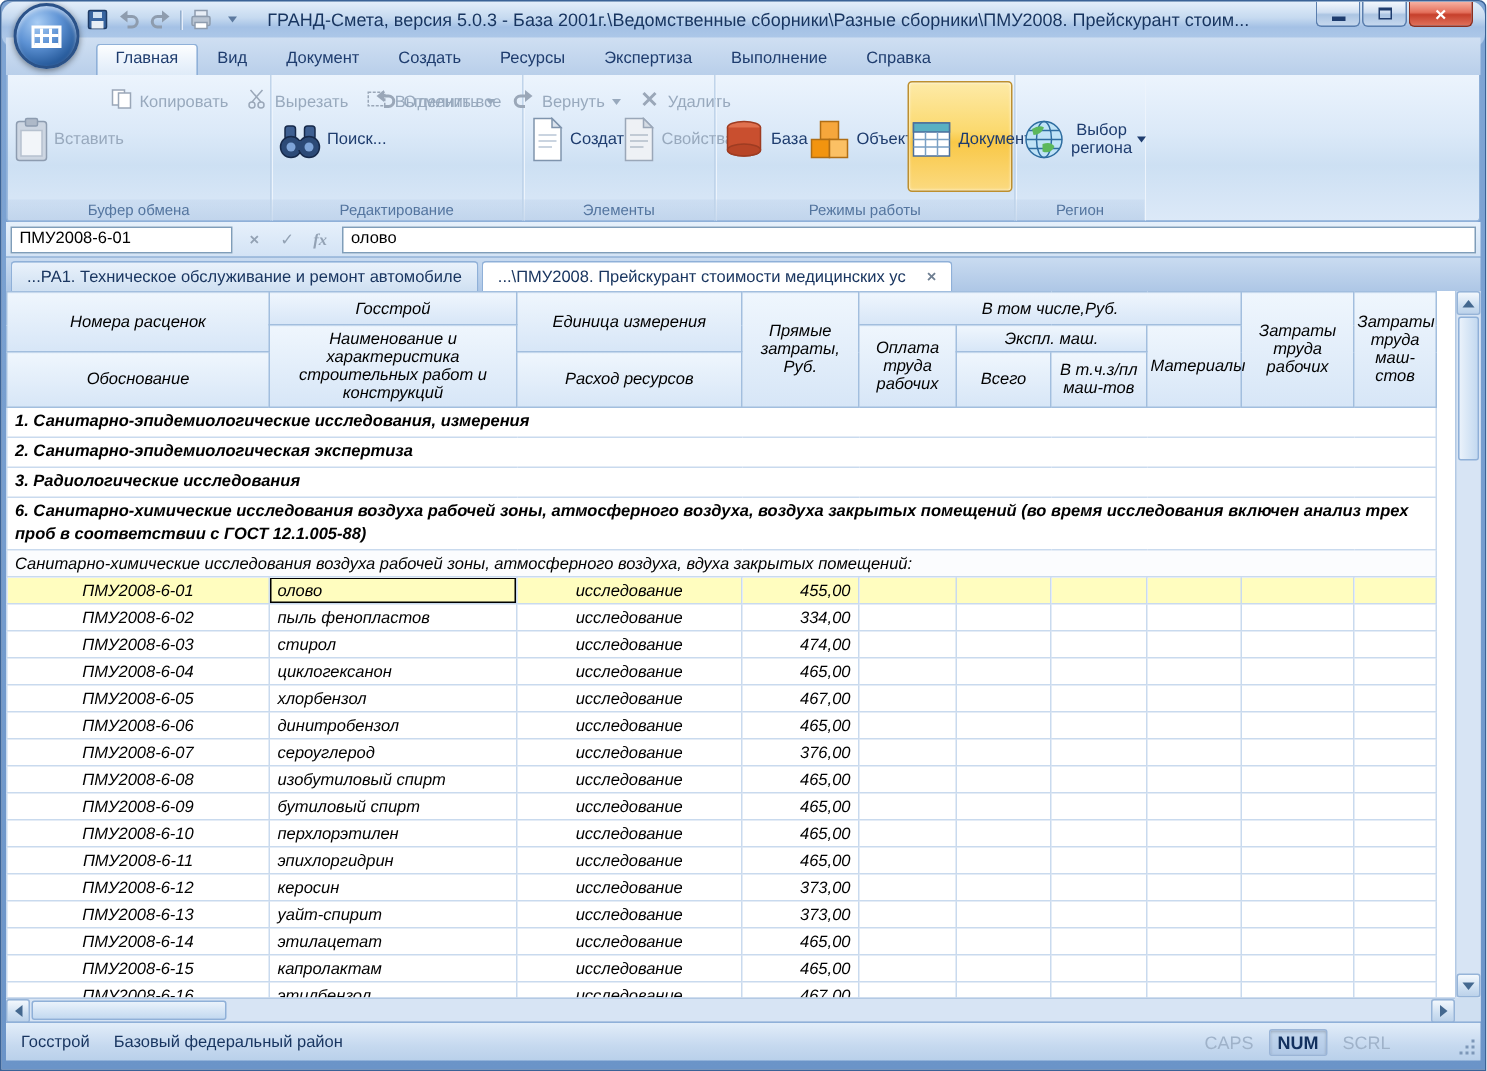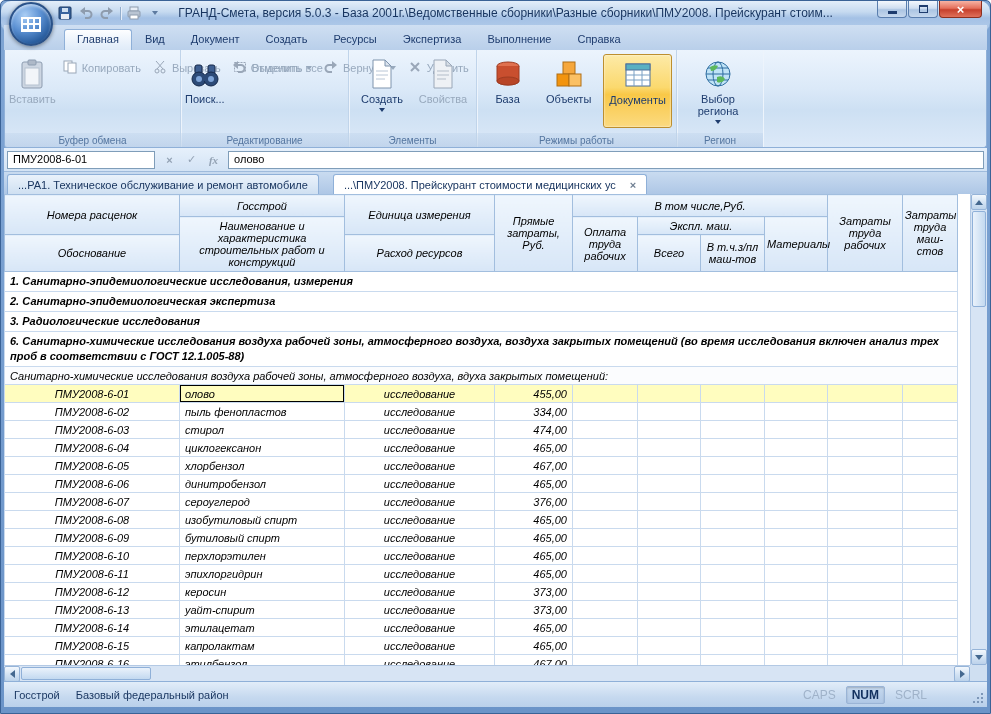--- a/index.html
+++ b/index.html
@@ -44,21 +44,21 @@
 
 .ribbon { position:absolute; top:49px; left:3px; right:3px; height:98px;
   background:linear-gradient(#ecf4fd,#dbe9f8 40%,#cde0f3 62%,#dce9f8);
   border:1px solid #8fb0d8; border-top:none; border-radius:0 0 3px 3px; display:flex; }
 .rgroup { position:relative; border-right:1px solid #c0d4ea; box-shadow:1px 0 0 #edf4fc;
   padding:4px 4px 16px; display:flex; gap:3px; align-items:flex-start; }
 .rgroup::after { content:""; position:absolute; left:0; right:0; bottom:0; height:14px;
   background:linear-gradient(rgba(160,188,222,.18),rgba(160,188,222,.45)); pointer-events:none; }
 .rgroup-label { position:absolute; bottom:1px; left:0; right:0; text-align:center;
   font-size:10px; color:#54759f; z-index:2; }
-.bigbtn { width:58px; min-height:74px; display:flex; flex-direction:column; align-items:center;
+.bigbtn { width:58px; min-height:74px; display:flex; flex-direction:row; align-items:center;
   gap:3px; padding-top:4px; border-radius:3px; text-align:center; line-height:12px; color:#1e3c6e; }
 .bigbtn .bicon { width:32px; height:32px; display:flex; align-items:center; justify-content:center; }
 .bigbtn.disabled { color:#98a9bd; }
 .bigbtn.selected { background:linear-gradient(#fdeaa7,#fbd londoner 0); }
 .bigbtn.selected { background:linear-gradient(#fdeaa7,#fbd96e 45%,#f9c847 55%,#fbda80);
   border:1px solid #bd8f2f; box-shadow:inset 0 0 2px #fff; }
 .smallcol { display:flex; flex-direction:row; gap:2px; padding-top:3px; }
 .smallbtn { height:21px; display:flex; align-items:center; gap:5px; padding:0 6px 0 4px;
   color:#1e3c6e; white-space:nowrap; border-radius:2px; }
 .smallbtn.disabled { color:#98a9bd; }
@@ -69,21 +69,21 @@
 .formulabar { position:absolute; top:147px; left:3px; right:3px; height:24px;
   background:linear-gradient(#e6f0fb,#d3e3f5); border-bottom:1px solid #9fbbdc;
   display:flex; align-items:center; gap:7px; padding:0 3px; }
 .cellref { width:148px; height:18px; background:#fff; border:1px solid #7f9db9; padding:1px 5px; }
 .fbtn { width:15px; text-align:center; color:#93a2b4; font-weight:bold; }
 .fx { font-style:italic; font-family:"Liberation Serif","DejaVu Serif",serif; }
 .valuefield { flex:1; height:18px; background:#fff; border:1px solid #7f9db9; padding:1px 5px; }
 
 
 .doctabs { position:absolute; top:171px; left:3px; right:3px; height:22px;
-  background:linear-gradient(#c9dbf0,#aec7e6); display:flex; align-items:flex-end; gap:14px; padding-left:3px; }
+  background:linear-gradient(#c9dbf0,#aec7e6); display:flex; align-items:flex-end; gap:2px; padding-left:3px; }
 .dtab { height:20px; display:flex; align-items:center; padding:0 10px; border:1px solid #8fb0d8;
   border-bottom:none; border-radius:3px 3px 0 0; background:linear-gradient(#eaf2fb,#cfe0f2);
   color:#1a3660; white-space:nowrap; }
 .dtab.active { background:#fff; }
 .closex { margin-left:14px; color:#6f7f92; font-weight:bold; font-size:11px; }
 
 
 .content { position:absolute; top:193px; left:3px; right:3px; bottom:32px; background:#fff; }
 .tablewrap { position:absolute; top:0; left:0; right:17px; bottom:16px; overflow:hidden; background:#fff; }
 table { border-collapse:collapse; table-layout:fixed; width:953px;font-style:italic; }

